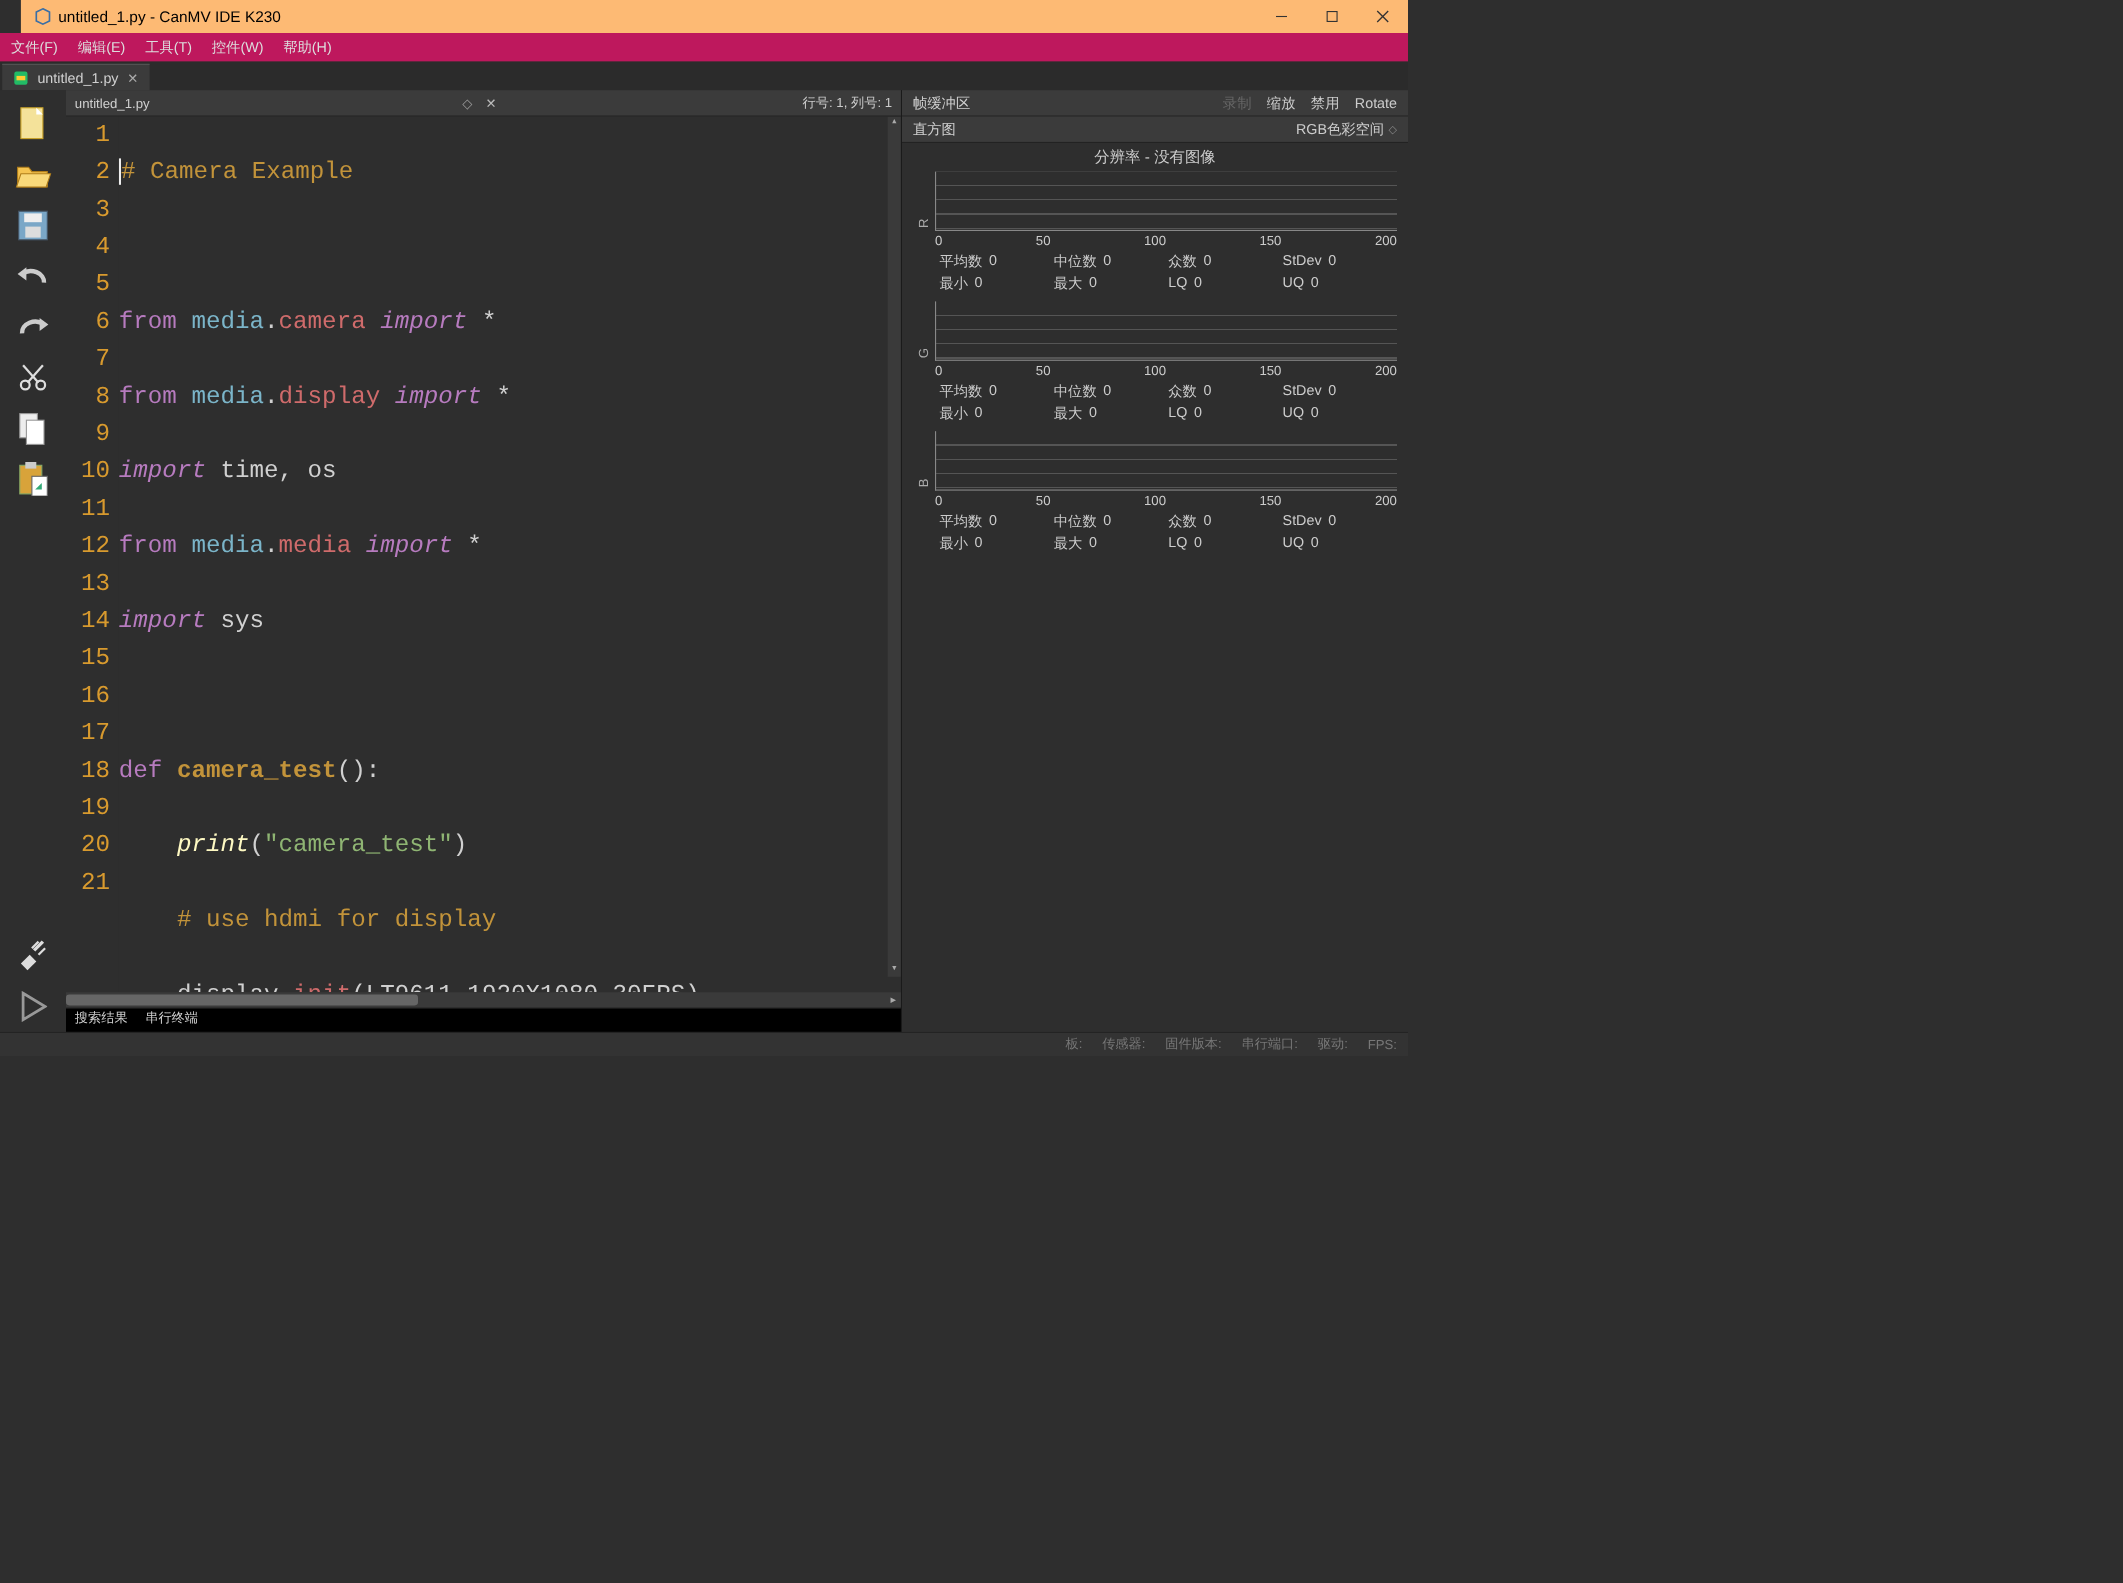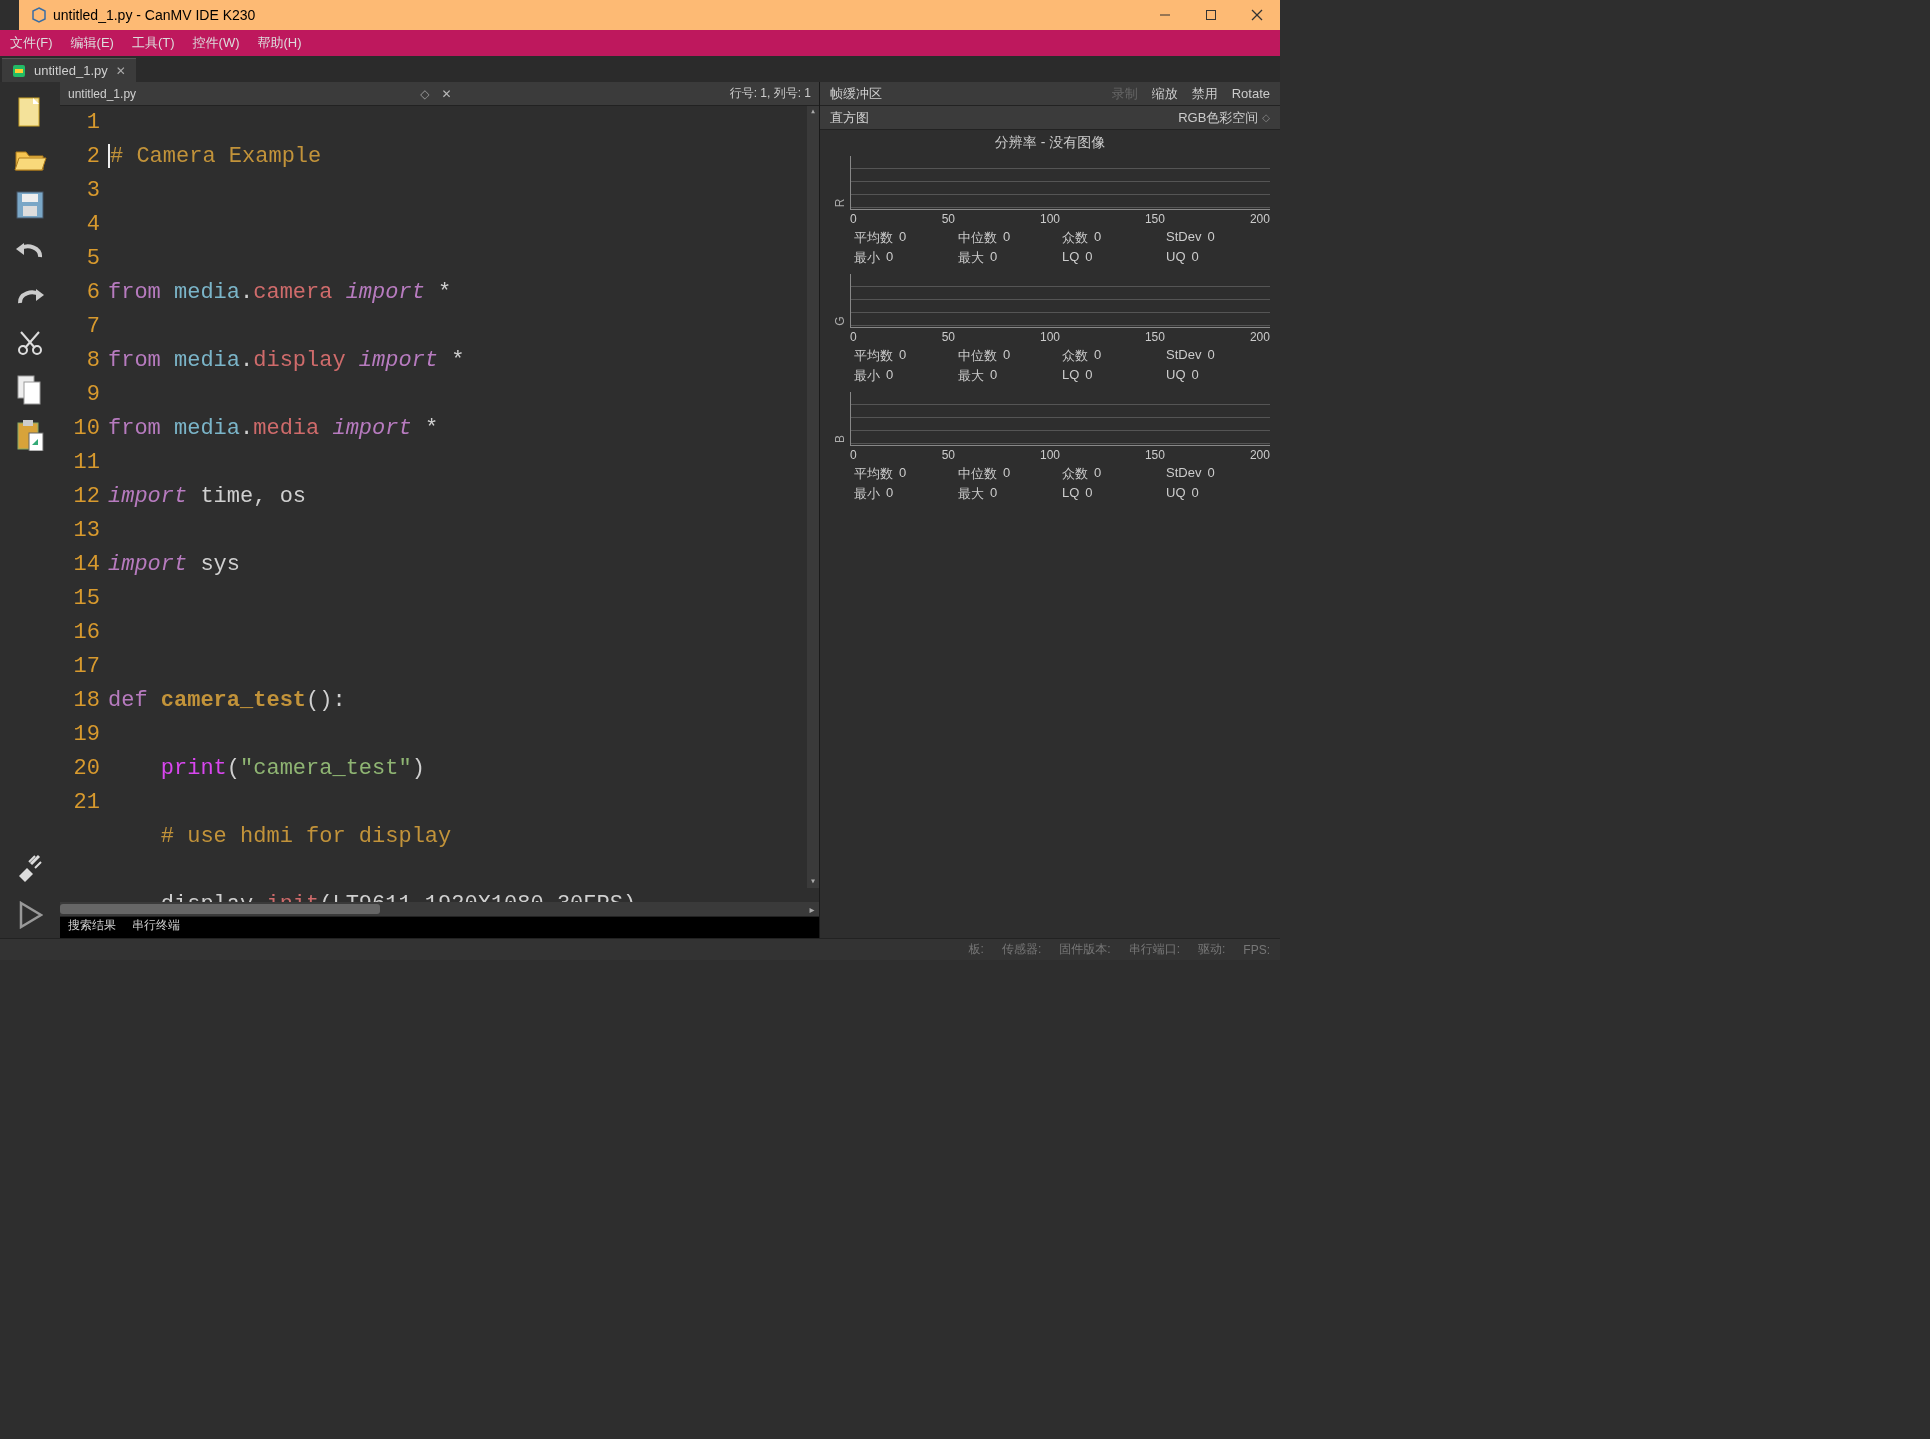--- a/index.html
+++ b/index.html
@@ -121,21 +121,21 @@
 .c-cursor { display:inline-block; width:2px; height:24px; background:#eee; vertical-align:middle; }
 .c-comment { color: #c2933a; }
 .c-kw { color: #b77bbf; }
 .c-mod1 { color: #7bb5c9; }
 .c-mod2 { color: #cf6b6b; }
 .c-kw2 { color: #b77bbf; font-style: italic; }
 .c-star { color: #d0d0d0; }
 .c-def { color: #b77bbf; }
 .c-fn { color: #c2933a; font-weight: bold; }
 .c-pn { color: #d0d0d0; }
-.c-print { color: #d946ef; }
+.c-print { color: #fef9c3; font-style: italic; }
 .c-str { color: #8fb573; }
 .c-call { color: #cf6b6b; }
 .c-id { color: #d0d0d0; }
 .c-const { color: #d0d0d0; }
 .hscroll {
   height: 14px;
   background: #3a3a3a;
   position: relative;
 }
 .hscroll .thumb { position:absolute; left:0; top:2px; height:10px; width:320px; background:#666; border-radius:3px; }
@@ -392,22 +392,22 @@
           <div>18</div>
           <div>19</div>
           <div>20</div>
           <div>21</div>
       </div>
       <div class="code">
 <div class="line"><span class="c-cursor"></span><span class="c-comment"># Camera Example</span></div>
 <div class="line"></div>
 <div class="line"><span class="c-kw">from</span> <span class="c-mod1">media</span><span class="c-pn">.</span><span class="c-mod2">camera</span> <span class="c-kw2">import</span> <span class="c-star">*</span></div>
 <div class="line"><span class="c-kw">from</span> <span class="c-mod1">media</span><span class="c-pn">.</span><span class="c-mod2">display</span> <span class="c-kw2">import</span> <span class="c-star">*</span></div>
+<div class="line"><span class="c-kw2">import</span> <span class="c-id">time, os</span></div>
 <div class="line"><span class="c-kw">from</span> <span class="c-mod1">media</span><span class="c-pn">.</span><span class="c-mod2">media</span> <span class="c-kw2">import</span> <span class="c-star">*</span></div>
-<div class="line"><span class="c-kw2">import</span> <span class="c-id">time, os</span></div>
 <div class="line"><span class="c-kw2">import</span> <span class="c-id">sys</span></div>
 <div class="line"></div>
 <div class="line"><span class="c-def">def</span> <span class="c-fn">camera_test</span><span class="c-pn">():</span></div>
 <div class="line">    <span class="c-print">print</span><span class="c-pn">(</span><span class="c-str">"camera_test"</span><span class="c-pn">)</span></div>
 <div class="line">    <span class="c-comment"># use hdmi for display</span></div>
 <div class="line">    <span class="c-id">display.</span><span class="c-call">init</span><span class="c-const">(LT9611_1920X1080_30FPS)</span></div>
 
 
 
 

